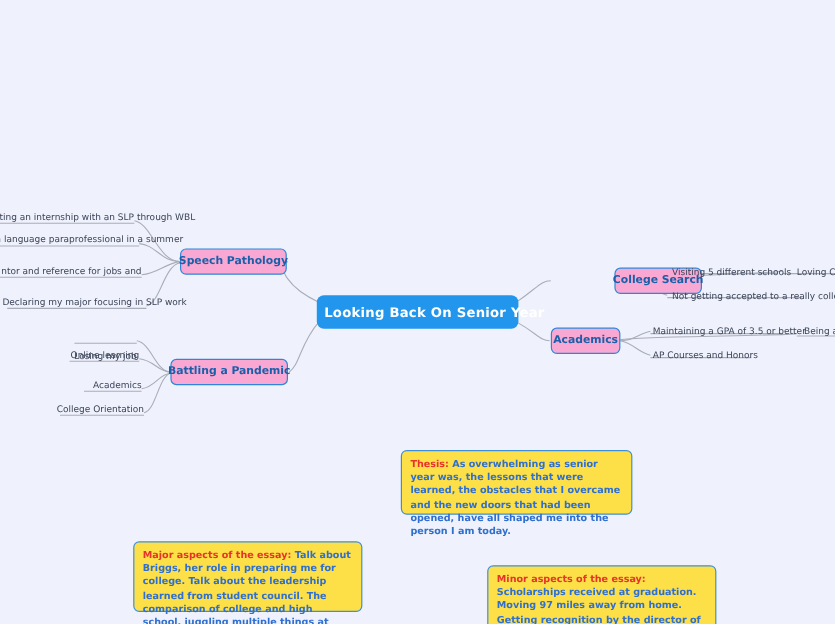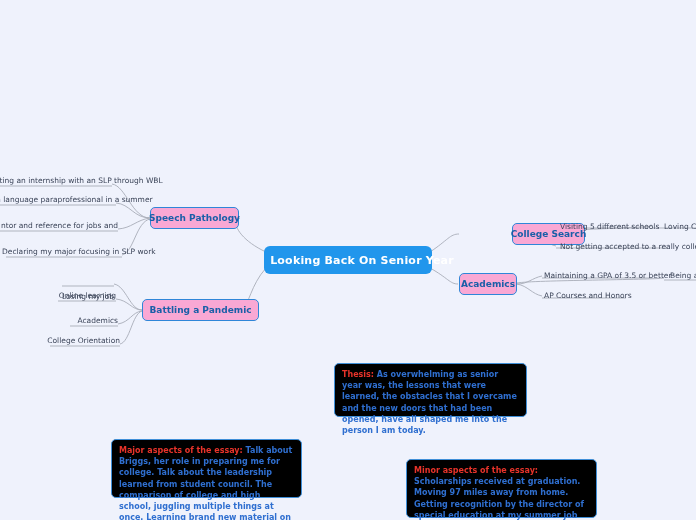--- a/index.html
+++ b/index.html
@@ -64,42 +64,43 @@
     box-sizing: border-box;
     padding: 0 8px;
   }
   .branch-node .label {
     color: #1a5fa8;
     font-size: 9px;
     font-weight: bold;
     white-space: nowrap;
   }
   #branch-speech-pathology { left: 150px; top: 207px; width: 89px; }
-  #branch-battling-a-pandemic { left: 142px; top: 299px; width: 117px; }
+  #branch-battling-a-pandemic { left: 142px; top: 299px; width: 98px; }
   #branch-college-search { left: 472px; top: 223px; width: 73px; margin-left: 40px; }
   #branch-academics { left: 459px; top: 273px; width: 58px; }
 
   
   .leaf {
     position: absolute;
     font-size: 7.5px;
     color: #3b4458;
     white-space: nowrap;
     line-height: 10px;
   }
   .leaf.right-align { text-align: right; }
 
   
   .text-box {
     position: absolute;
-    background: #000000;
+    background: #fde047;
     border: 1.6px solid #3f8fd8;
     border-radius: 5px;
     box-sizing: border-box;
     padding: 5px 7px;
+    margin-top: 12px;
   }
   .text-box .tb-text {
     font-size: 8px;
     line-height: 11.2px;
     font-weight: bold;
     color: #2f6fd0;
     display: block;
   }
   .text-box .tb-head {
     color: #e8332a;

